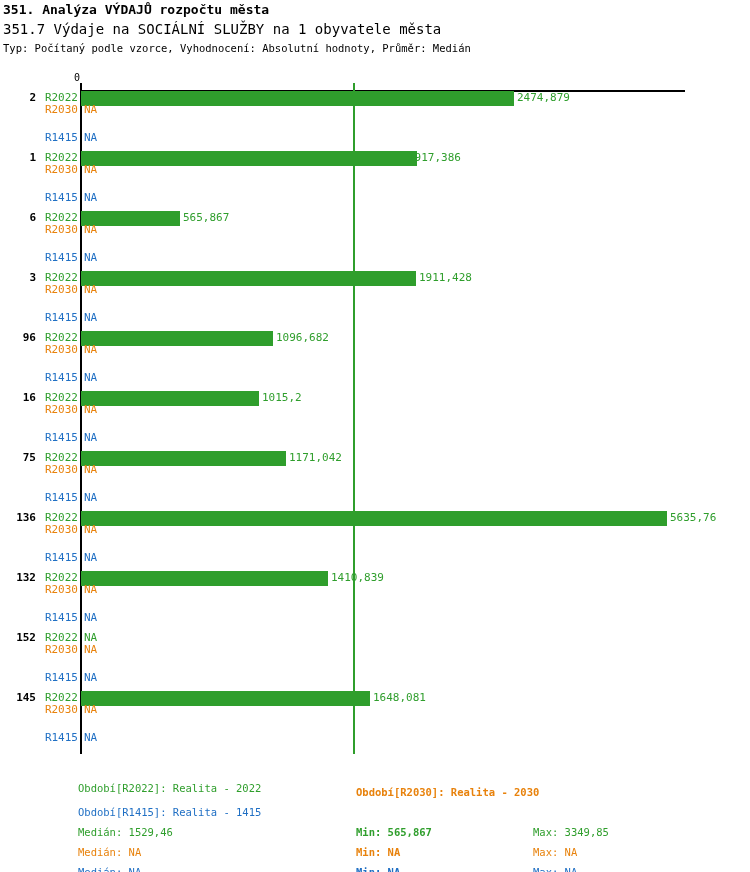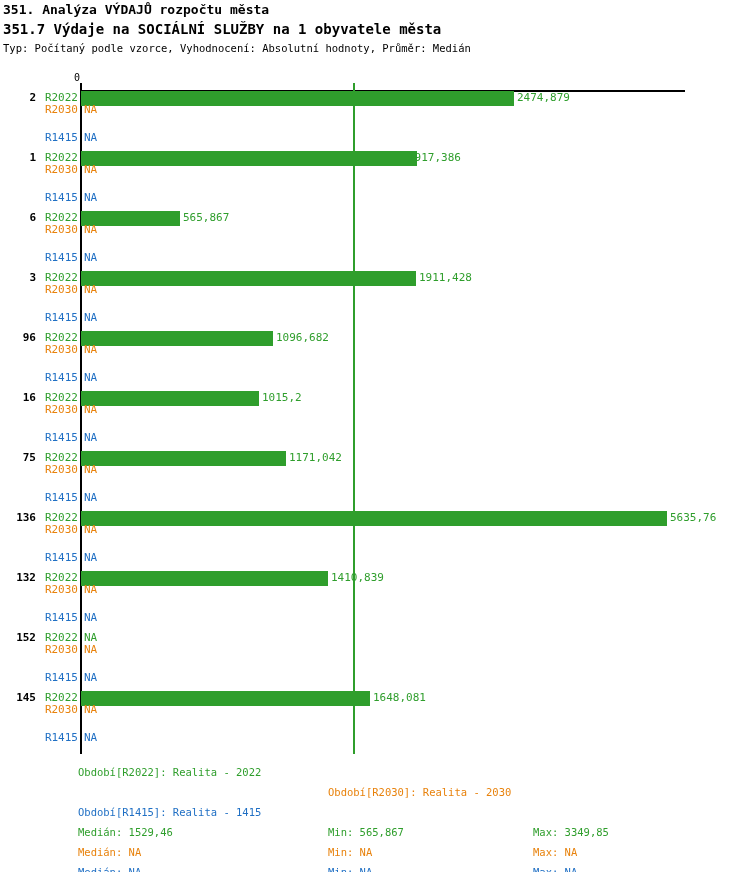--- a/index.html
+++ b/index.html
@@ -20,21 +20,21 @@
   #title-block { position: absolute; left: 3px; top: 0px; width: 744px; }
   .title-main {
     font-size: 13px;
     font-weight: bold;
     line-height: 19px;
     white-space: nowrap;
     letter-spacing: 0px;
   }
   .title-sub {
     font-size: 14px;
-    font-weight: bold;
+    font-weight: normal;
     line-height: 21px;
     white-space: nowrap;
   }
   .title-note {
     font-size: 10.5px;
     font-weight: normal;
     line-height: 16px;
     white-space: nowrap;
   }
 
@@ -141,21 +141,21 @@
   #legend {
     position: absolute;
     left: 0px;
     top: 762px;
     width: 750px;
     height: 110px;
     font-size: 10.5px;
   }
   .legend-line { position: absolute; left: 0; width: 750px; height: 20px; }
   .lg-c1 { position: absolute; left: 78px; line-height: 20px; white-space: nowrap; }
-  .lg-c2 { position: absolute; left: 328px; line-height: 20px; white-space: nowrap; }
+  .lg-c2 { position: absolute; left: 356px; line-height: 20px; white-space: nowrap; font-weight: bold; }
   .lg-c3 { position: absolute; left: 533px; line-height: 20px; white-space: nowrap; }
 </style>
 </head>
 <body>
 
 <div id="title-block">
   <div class="title-main">351. Analýza VÝDAJŮ rozpočtu města</div>
   <div class="title-sub">351.7 Výdaje na SOCIÁLNÍ SLUŽBY na 1 obyvatele města</div>
   <div class="title-note">Typ: Počítaný podle vzorce, Vyhodnocení: Absolutní hodnoty, Průměr: Medián</div>
 </div>
@@ -340,21 +340,21 @@
         <div class="series-row r2">
           <div class="series-label" style="color: rgb(31, 111, 196);">R1415</div>
           <div class="na-value" style="color: rgb(31, 111, 196);">NA</div>
         </div>
       </div>
     </div>
 </div>
 
 <div id="legend">
     <div class="legend-line" style="top: 0px;">
-      <div class="lg-c1" style="color: rgb(47, 158, 44);">Období[R2022]: Realita - 2022</div>
+      <div class="lg-c1" style="color: rgb(47, 158, 44); margin-top: 16px;">Období[R2022]: Realita - 2022</div>
     </div>
     <div class="legend-line" style="top: 20px;">
       <div class="lg-c2" style="color: rgb(232, 130, 12);">Období[R2030]: Realita - 2030</div>
     </div>
     <div class="legend-line" style="top: 40px;">
       <div class="lg-c1" style="color: rgb(31, 111, 196);">Období[R1415]: Realita - 1415</div>
     </div>
     <div class="legend-line" style="top: 60px;">
       <div class="lg-c1" style="color: rgb(47, 158, 44);">Medián: 1529,46</div>
       <div class="lg-c2" style="color: rgb(47, 158, 44);">Min: 565,867</div>

